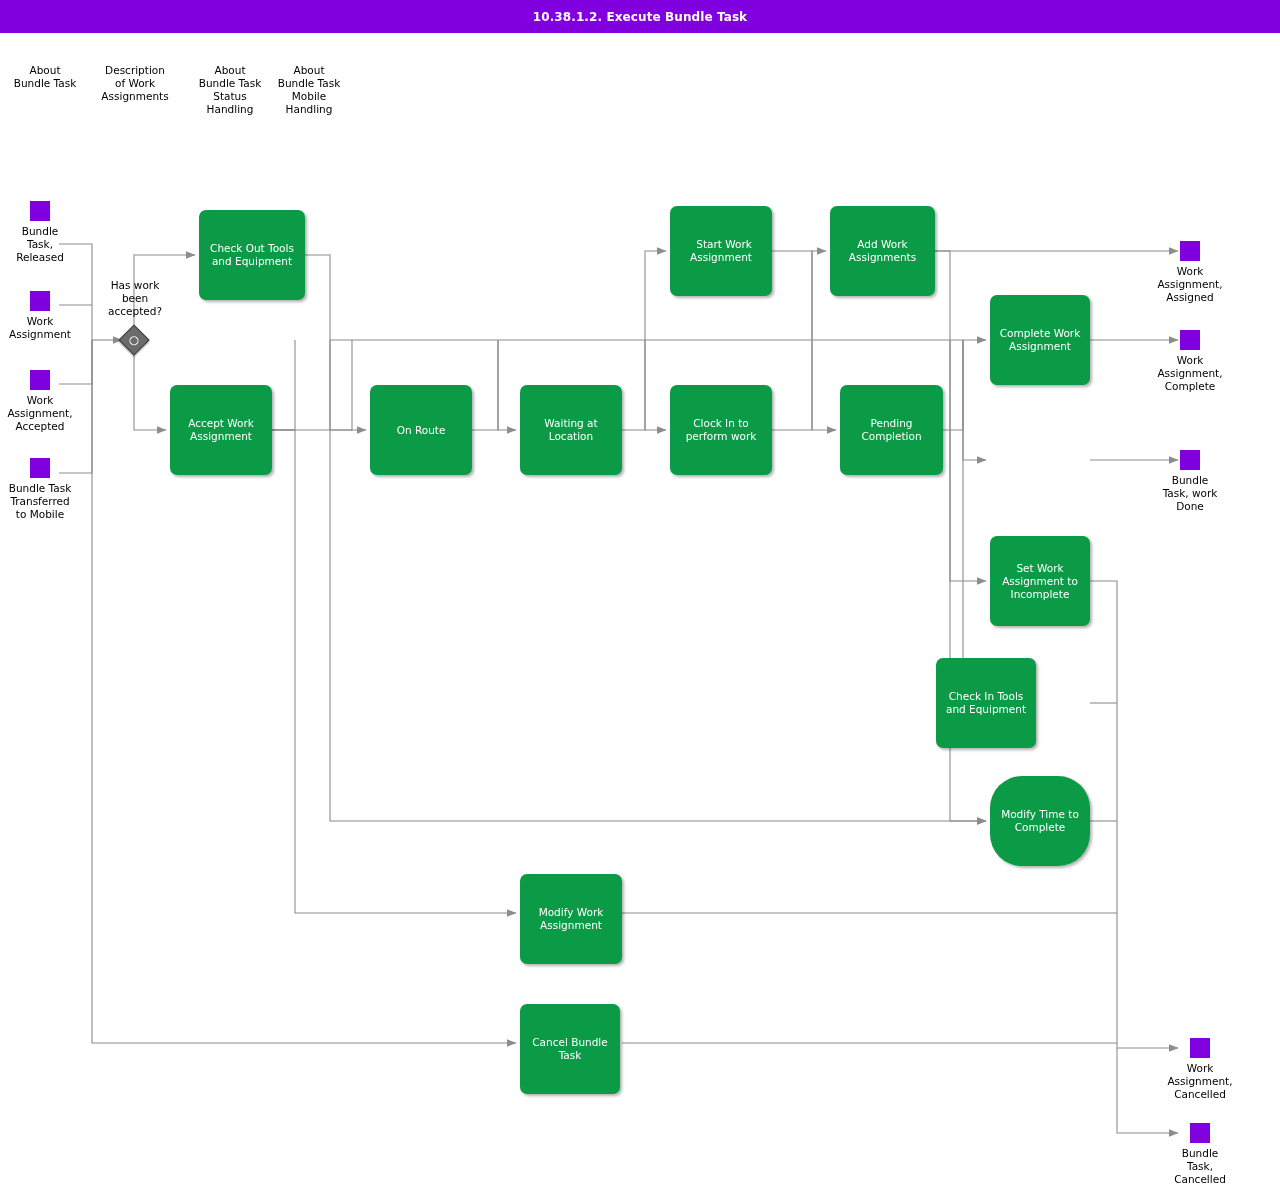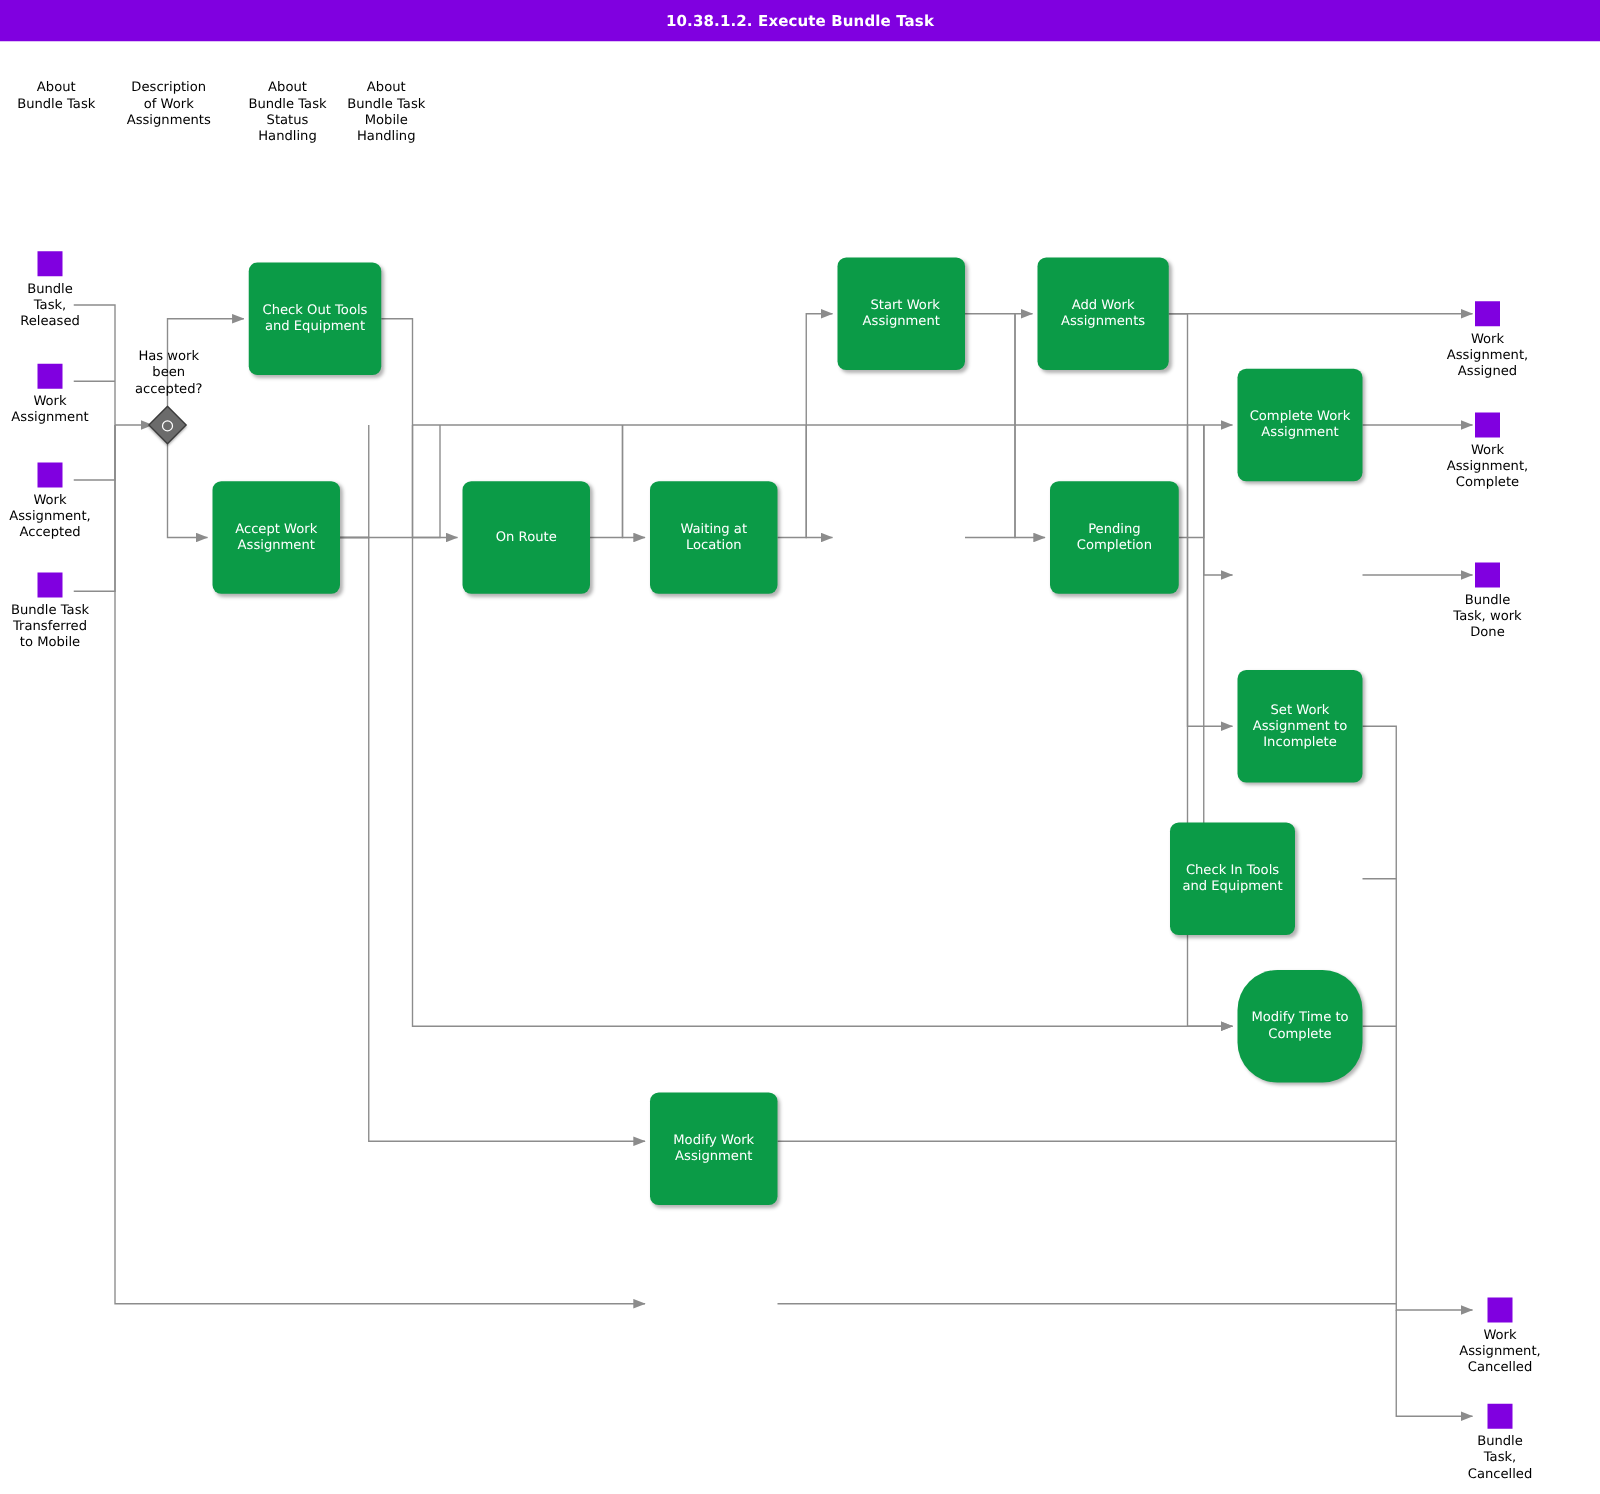--- a/index.html
+++ b/index.html
@@ -294,20 +294,24 @@
 
     <div class="node activity" style="left:370px; top:352px; width:102px; height:90px;">
       <span style="white-space:pre-line;">On Route</span>
     </div>
 
     <div class="node activity" style="left:670px; top:173px; width:102px; height:90px;">
       <span style="white-space:pre-line;text-align:right;">Start Work
 Assignment</span>
     </div>
 
+    <div class="node activity" style="left:670px; top:352px; width:102px; height:90px;">
+      <span style="white-space:pre-line;">Clock In to
+perform work</span>
+    </div>
 
     <div class="node activity" style="left:830px; top:173px; width:105px; height:90px;">
       <span style="white-space:pre-line;">Add Work
 Assignments</span>
     </div>
 
     <div class="node activity" style="left:840px; top:352px; width:103px; height:90px;">
       <span style="white-space:pre-line;">Pending
 Completion</span>
     </div>
@@ -332,20 +336,24 @@
     <div class="node activity" style="left:990px; top:743px; width:100px; height:90px;border-radius:32px;">
       <span style="white-space:pre-line;">Modify Time to
 Complete</span>
     </div>
 
     <div class="node activity" style="left:520px; top:841px; width:102px; height:90px;">
       <span style="white-space:pre-line;">Modify Work
 Assignment</span>
     </div>
 
+    <div class="node activity" style="left:520px; top:971px; width:100px; height:90px;">
+      <span style="white-space:pre-line;">Cancel Bundle
+Task</span>
+    </div>
 
     <div class="node" style="left:1150px; top:208px; width:110px;">
       <div class="sq" style="left:30px; top:0px;"></div>
       <div class="evt-label" style="left:-15px; top:24px; white-space:pre-line;">Work
 Assignment,
 Assigned</div>
     </div>
     <div class="node" style="left:1150px; top:297px; width:110px;">
       <div class="sq" style="left:30px; top:0px;"></div>
       <div class="evt-label" style="left:-15px; top:24px; white-space:pre-line;">Work

